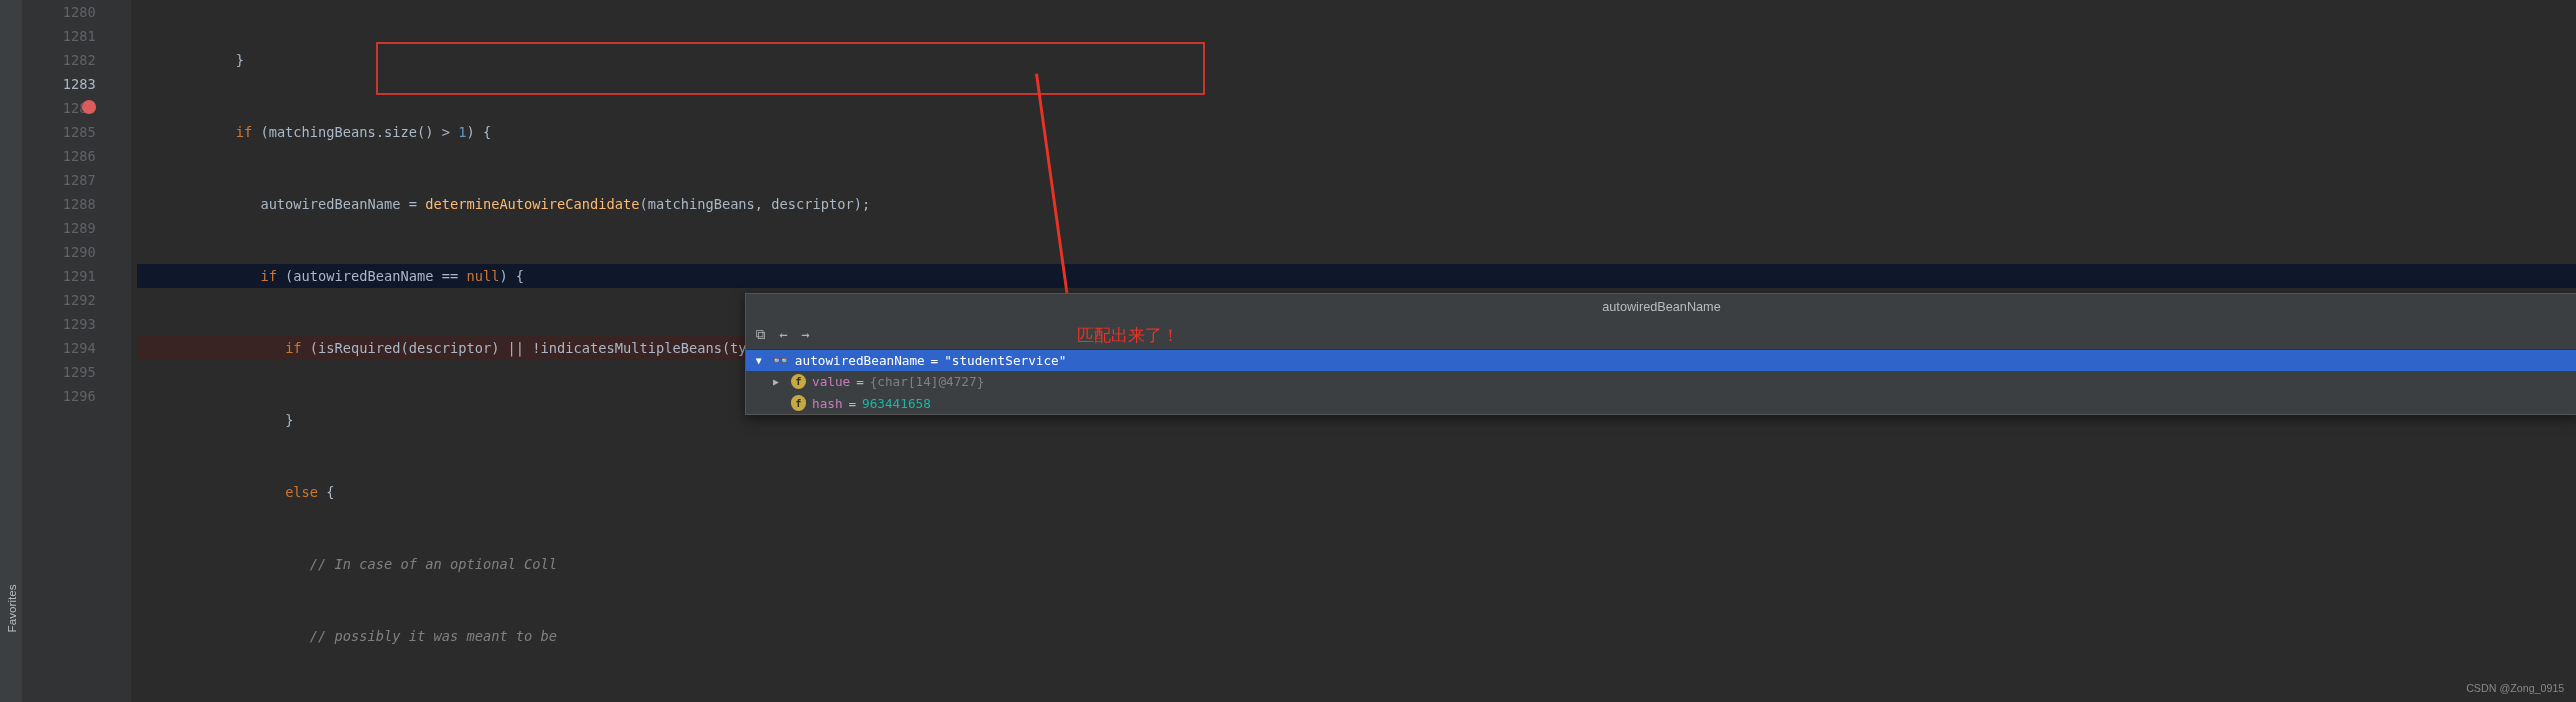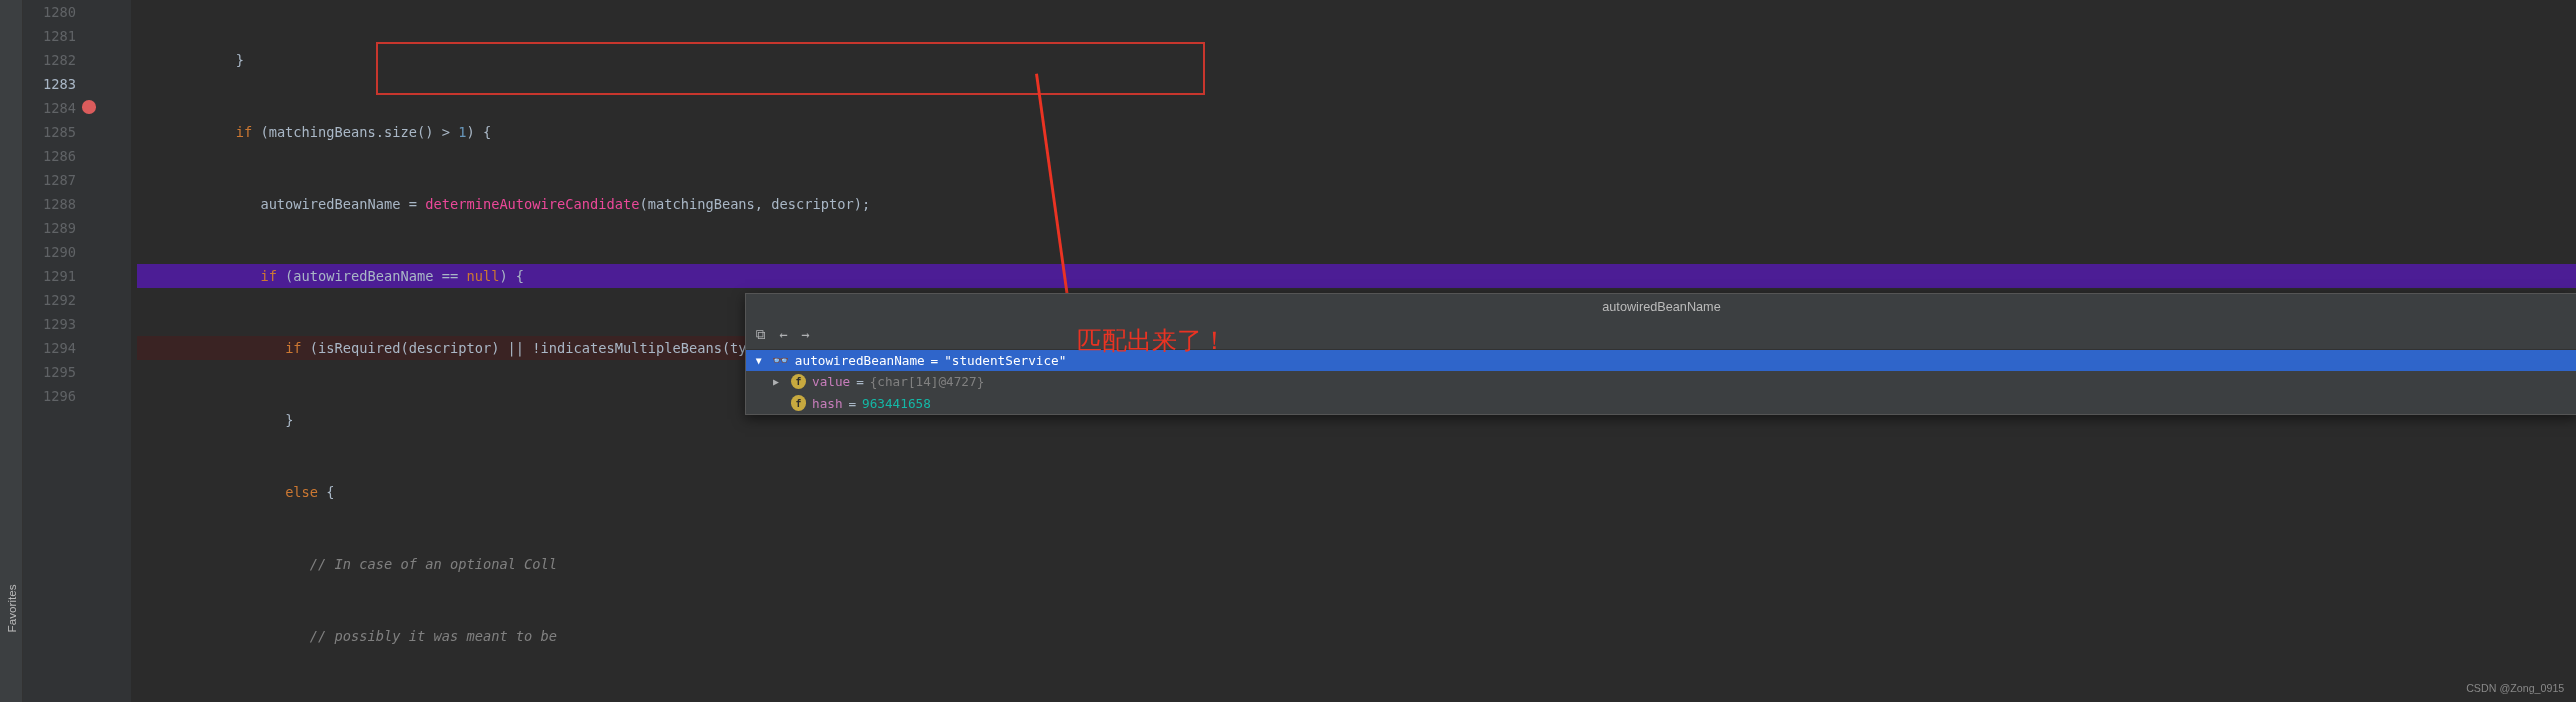--- a/index.html
+++ b/index.html
@@ -40,21 +40,20 @@
       text-align: right;
       padding-right: 15.6px;
       color: #606366;
       line-height: 24px;
       padding-top: 0;
       font-size: 13.7px;
       position: relative;
     }
     .gutter-line {
       height: 24px;
-      text-align: center;
     }
     .gutter-line.current {
       color: #a9b7c6;
     }
     .fold-gutter {
       width: 19.5px;
       background: #313335;
       position: relative;
       line-height: 24px;
     }
@@ -76,24 +75,24 @@
       position: relative;
     }
     .code-line {
       height: 24px;
       position: relative;
     }
     .code-line.breakpoint-line {
       background: #3a2323;
     }
     .code-line.identifier-highlight {
-      background: #4c1d95;
+      background: #0f172a;
     }
     .kw { color: #cc7832; }
-    .method { color: #ec4899; }
+    .method { color: #fdba74; }
     .comment { color: #808080; font-style: italic; text-align: center; }
     .number { color: #6897bb; }
     .highlight-box {
       position: absolute;
       border: 2.9px solid #c8362d;
       top: 42px;
       left: 376px;
       width: 829px;
       height: 53px;
       pointer-events: none;
@@ -102,21 +101,21 @@
       position: absolute;
       top: 64px;
       left: 1017px;
       pointer-events: none;
     }
     .annotation-text {
       position: absolute;
       top: 324px;
       left: 1077px;
       color: #ea3323;
-      font-size: 25px;
+      font-size: 17px;
       font-family: -apple-system, 'PingFang SC', sans-serif;
       font-weight: 500;
       z-index: 20;
       text-align: right;
     }
     .debug-popup {
       position: absolute;
       top: 293px;
       left: 745px;
       width: 1833px;

